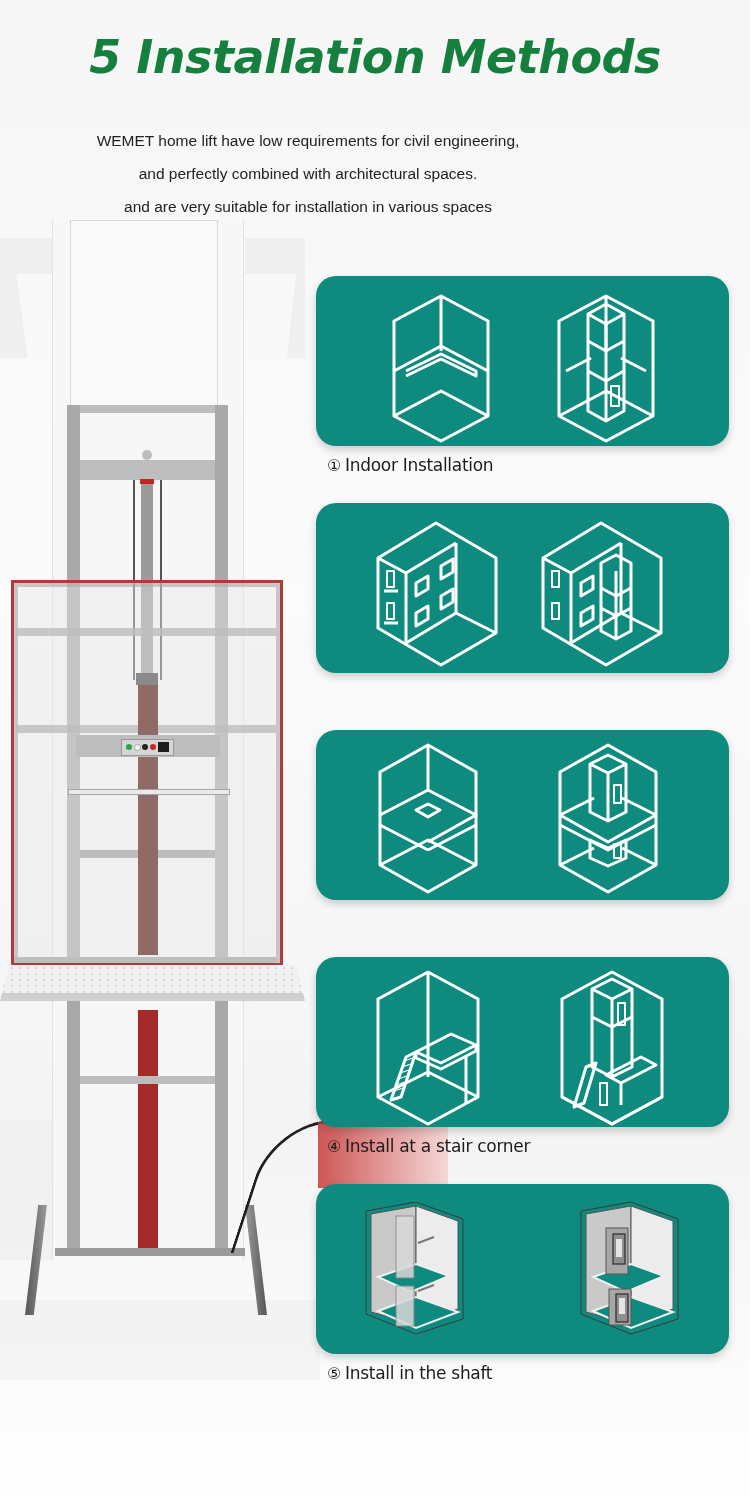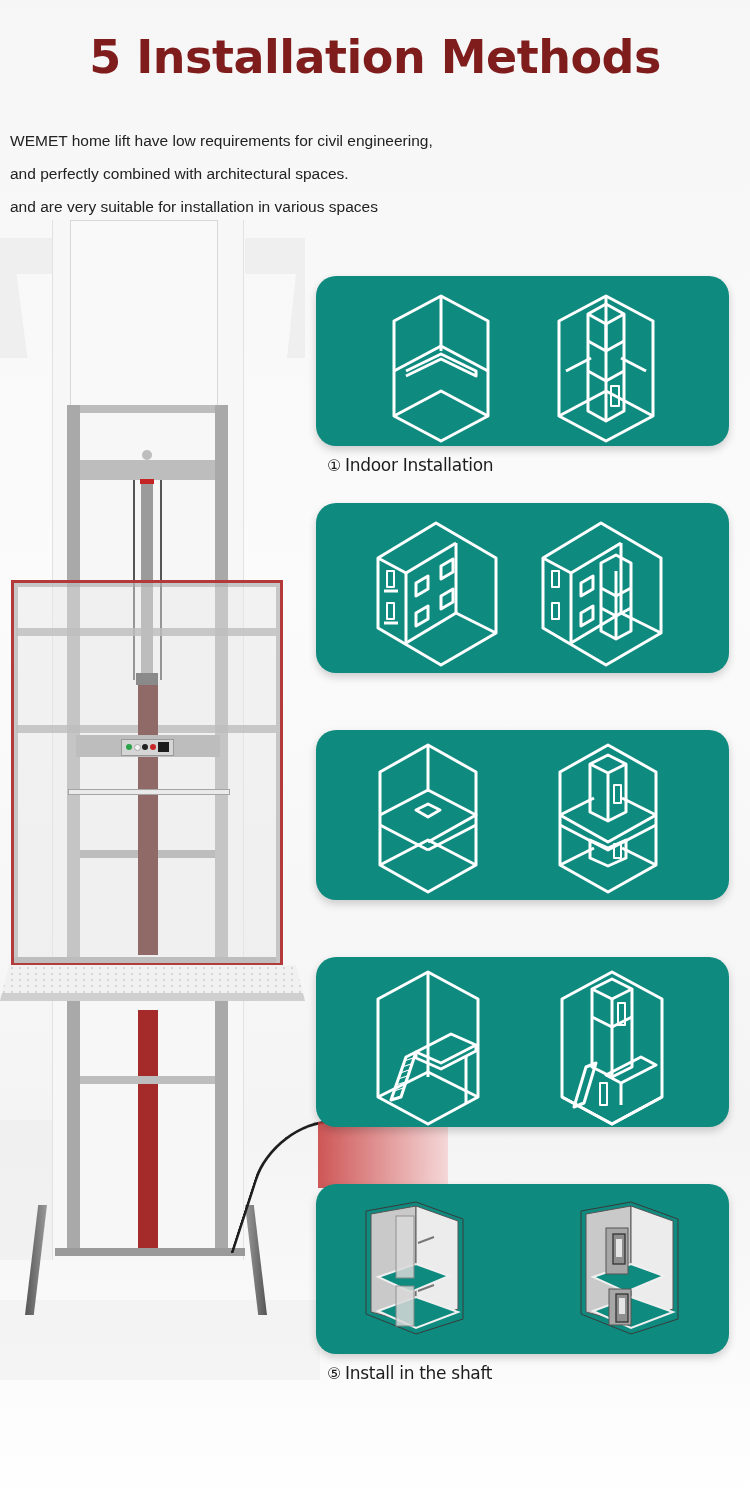--- a/index.html
+++ b/index.html
@@ -5,23 +5,24 @@
   html, body { margin: 0; padding: 0; }
   body {
     width: 750px; height: 1509px; position: relative; overflow: hidden;
     background: linear-gradient(180deg, #f6f6f6 0%, #fbfbfb 40%, #f4f4f4 75%, #ffffff 100%);
     font-family: "Liberation Sans", "DejaVu Sans", sans-serif;
     color: #1a1a1a;
   }
   .title {
     position: absolute; left: 0; top: 30px; width: 750px; text-align: center;
     font-family: "DejaVu Sans", sans-serif; font-weight: bold; font-size: 46px; letter-spacing: -0.5px;
-    color: #7f1d1d;
-  }
-  .intro { position: absolute; left: 0; top: 124px; width: 616px; text-align: left; margin-left: 10px; }
+    color: #15803d;
+    font-style: italic;
+  }
+  .intro { position: absolute; left: 0; top: 124px; width: 616px; text-align: center; }
   .intro div { font-size: 15.5px; line-height: 33px; color: #222; }
 
   
   .bg-shape { position: absolute; background: #ececec; opacity: 0.8; }
 
   
   .lift { position: absolute; left: 0; top: 220px; width: 320px; height: 1130px; }
   .lift .col-white { position: absolute; background: #f7f7f7; border-left: 1px solid #e2e2e2; border-right: 1px solid #e2e2e2; }
   .lift .steel { position: absolute; background: #a9a9a9; }
   .lift .steel-light { position: absolute; background: #bdbdbd; }
@@ -255,20 +256,23 @@
         <polyline points="276,60 296,70 316,60"></polyline>
         <rect x="302" y="46" width="7" height="22" stroke-width="2"></rect>
         <polygon points="290,118 325,100 340,108 305,126"></polygon>
         <polyline points="305,126 305,148"></polyline>
         <rect x="284" y="126" width="7" height="22" stroke-width="2"></rect>
         <polygon points="270,110 280,106 268,146 258,150"></polygon>
         <polyline points="246,140 296,167 346,140"></polyline>
       </g>
     </svg>
   </div>
+  <div class="caption">
+    <span class="num">④</span><span>Install at a stair corner</span>
+  </div>
 </div>
 
 <div class="method" style="top:1184px;">
   <div class="card">
     <svg width="413" height="170" viewBox="0 0 413 170">
       <g>
         <polygon points="50,27 100,18 147,35 147,135 100,150 50,130" fill="#0e8a7f" stroke="#3a3a3a" stroke-width="1"></polygon>
         <polygon points="55,30 100,22 100,140 55,128" fill="#c9c9c9" stroke="#555" stroke-width="1"></polygon>
         <polygon points="100,22 142,37 142,125 100,140" fill="#ececec" stroke="#555" stroke-width="1"></polygon>
         <polygon points="62,93 100,80 133,92 95,108" fill="#0e8a7f" stroke="#f0f0f0" stroke-width="2"></polygon>

